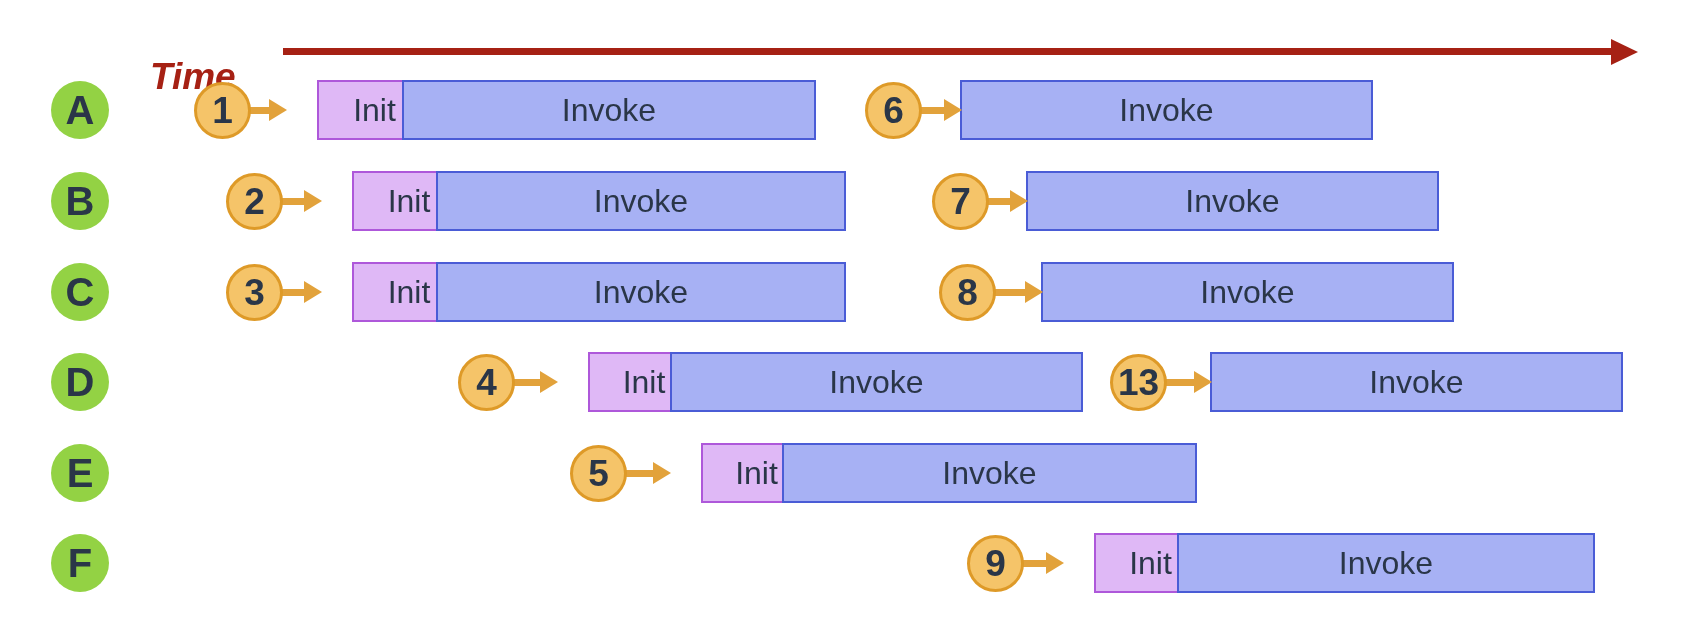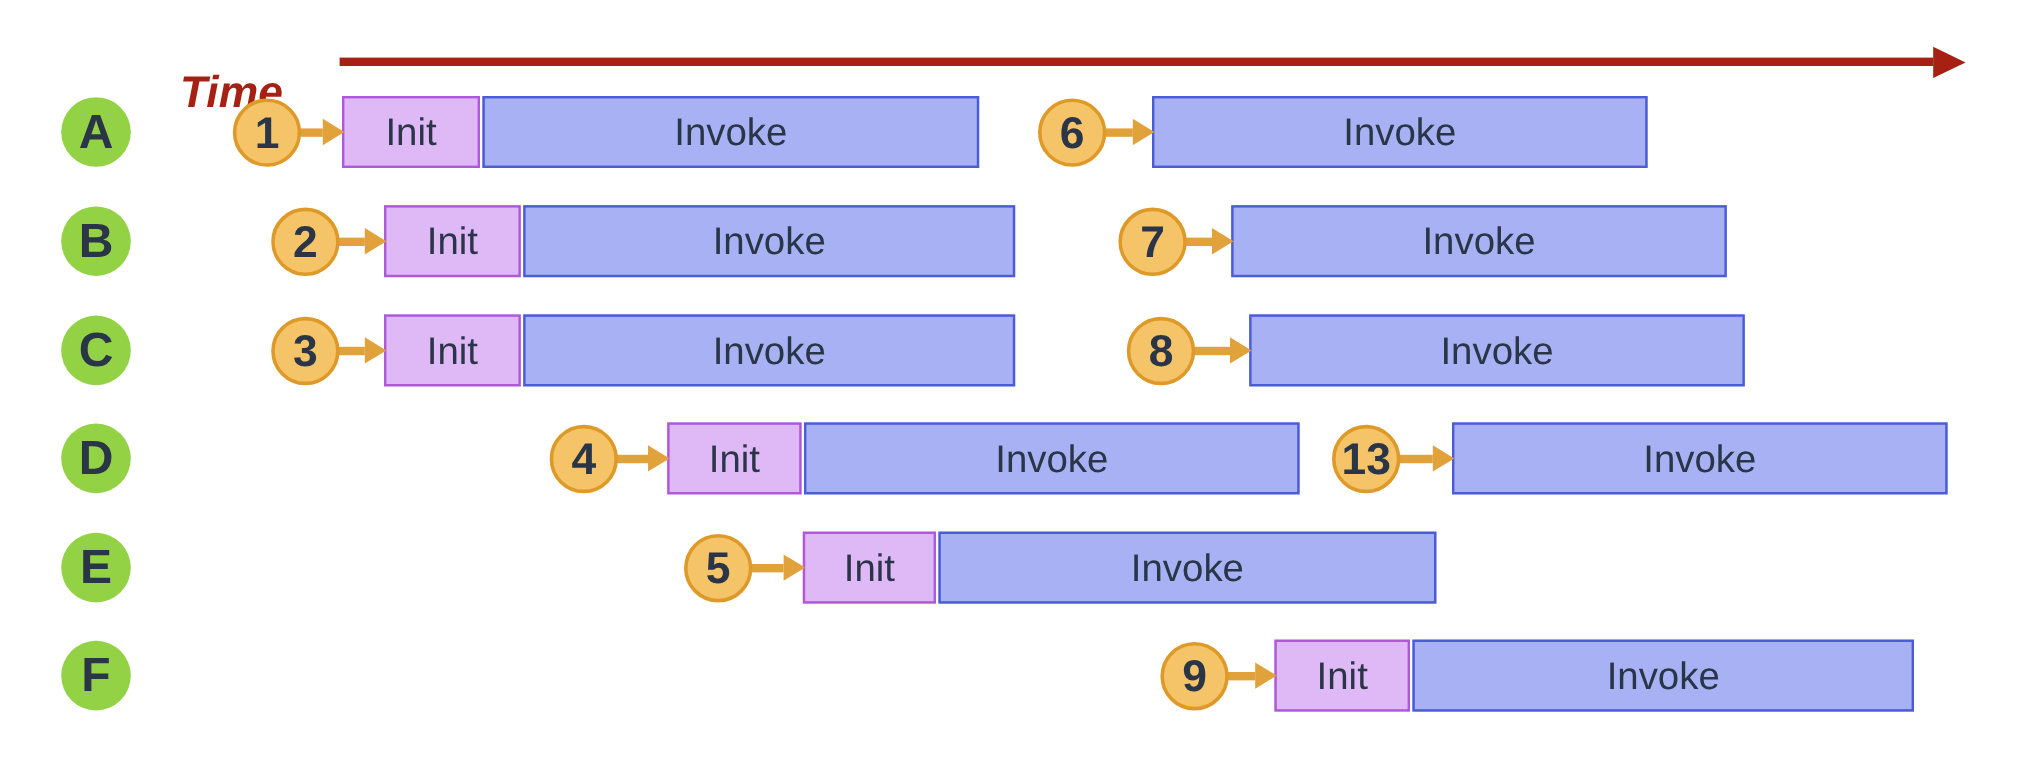--- a/index.html
+++ b/index.html
@@ -32,21 +32,21 @@
   .arrow-head{
     position:absolute;width:0;height:0;z-index:1;
     border-top:11px solid transparent;border-bottom:11px solid transparent;
     border-left:18px solid var(--orange);
   }
   .bar{
     position:absolute;height:60px;box-sizing:border-box;
     display:flex;align-items:center;justify-content:center;
     font-size:32px;font-weight:500;color:var(--navy);
   }
-  .bar-init{background:var(--init-fill);border:2px solid var(--init-border);}
+  .bar-init{background:var(--init-fill);border:2px solid var(--init-border);margin-left:32px;}
   .bar-invoke{background:var(--invoke-fill);border:2px solid var(--invoke-border);}
 </style>
 </head>
 <body>
 
 <div class="canvas" style="--time-red: #a62114; --green: #93d244; --step-fill: #f5c469; --step-border: #de9a28; --orange: #e2a23b; --init-fill: #dfb8f6; --init-border: #ae58da; --invoke-fill: #a7b1f4; --invoke-border: #4a5cd6; --navy: #2a3648;">
   <span class="time-label" id="time-label" style="left: 150px; top: 24px;">Time</span>
   <div class="time-line" id="time-line" style="left: 283px; top: 48px; width: 1328px;"></div>
   <div class="time-head" id="time-head" style="left: 1611px; top: 39px;"></div>
   <div id="rows-layer">

